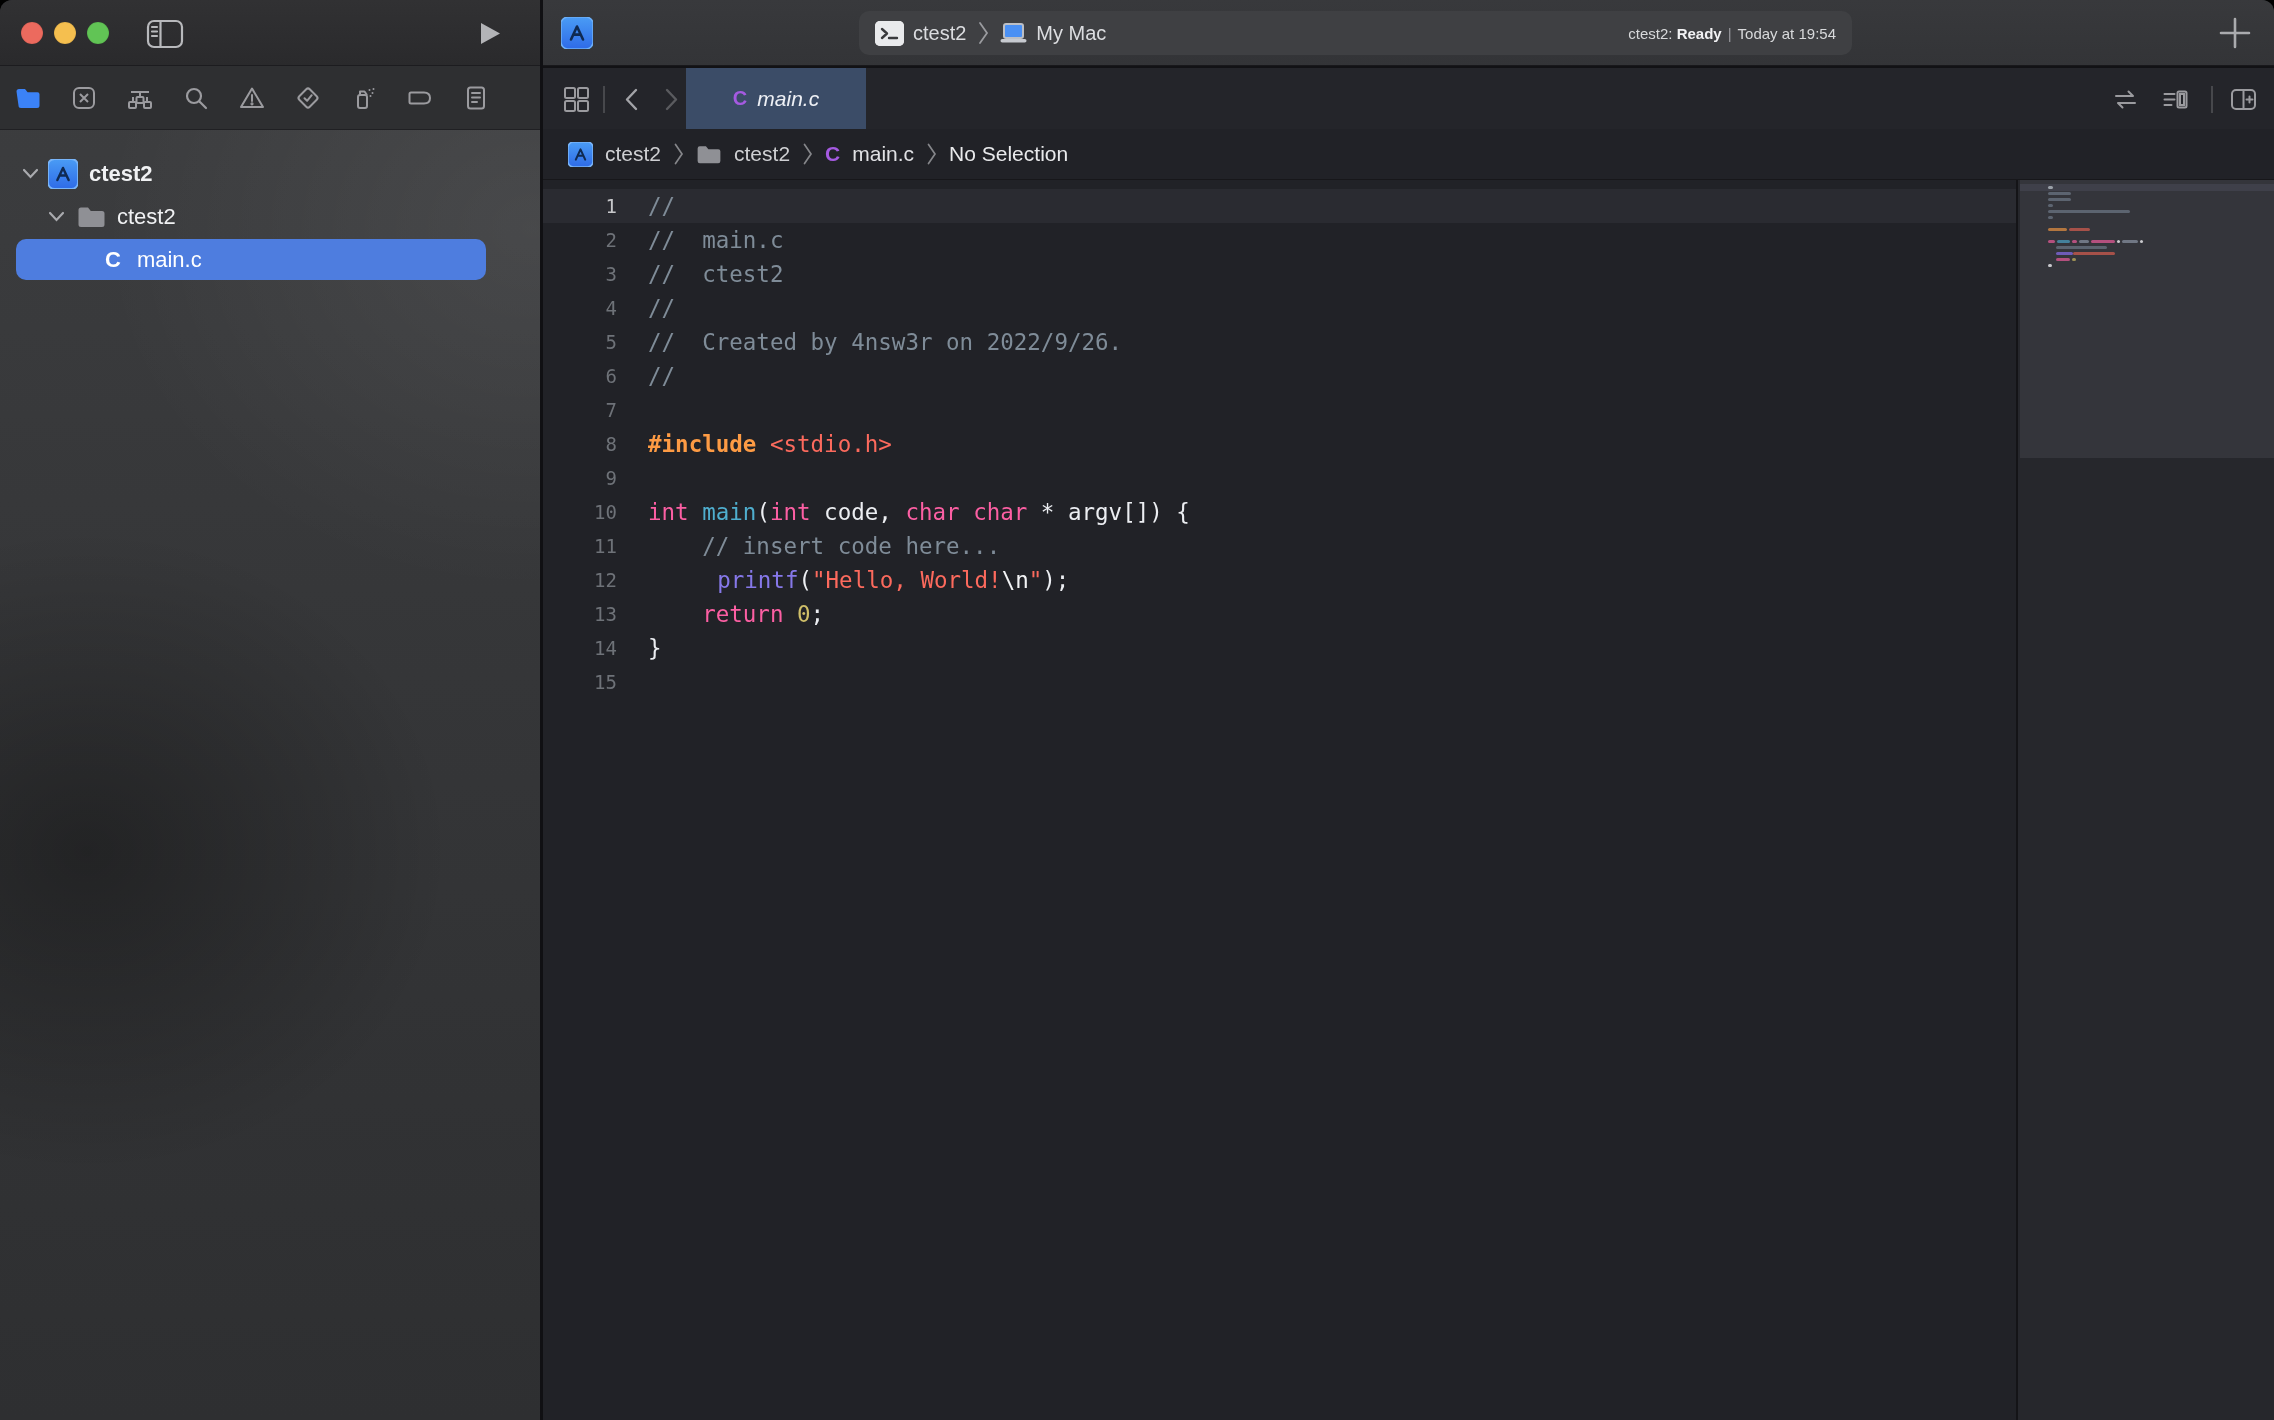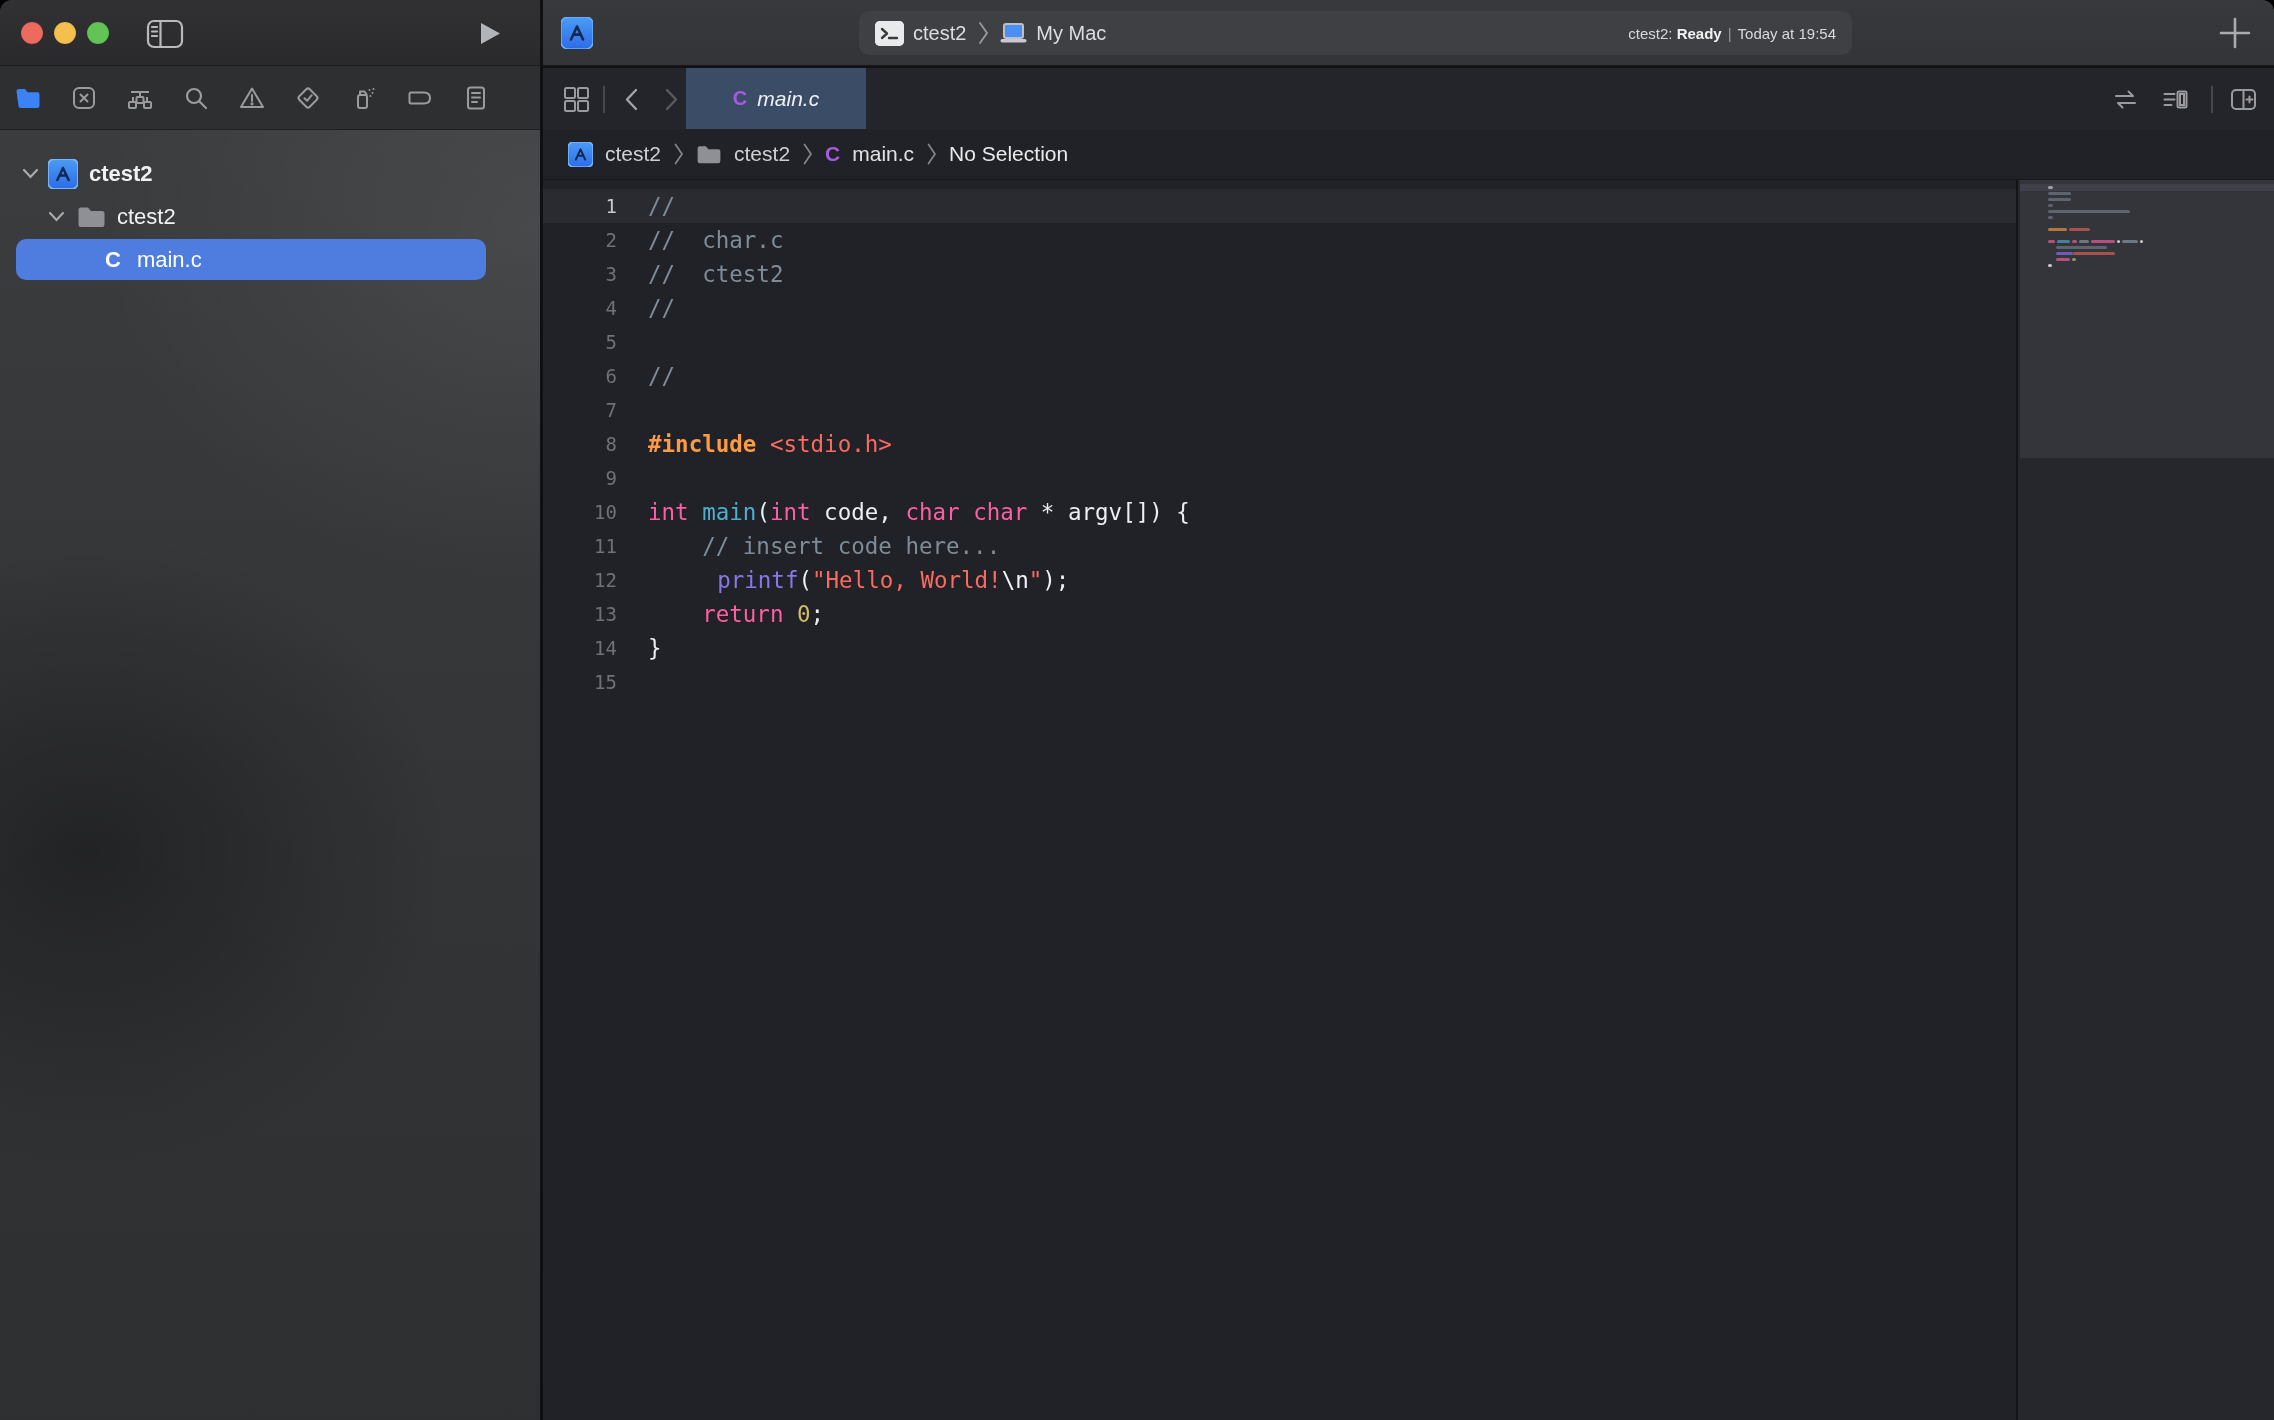--- a/index.html
+++ b/index.html
@@ -336,32 +336,33 @@
   </div>
 
   <div class="editor">
     <div>
         <div class="codeline active">
           <div class="gutter">1</div>
           <div class="codetext"><span class="tok-com">//</span></div>
         </div>
         <div class="codeline">
           <div class="gutter">2</div>
-          <div class="codetext"><span class="tok-com">//  char.c</span></div>
+          <div class="codetext"><span class="tok-com">//  main.c</span></div>
         </div>
         <div class="codeline">
           <div class="gutter">3</div>
           <div class="codetext"><span class="tok-com">//  ctest2</span></div>
         </div>
         <div class="codeline">
           <div class="gutter">4</div>
           <div class="codetext"><span class="tok-com">//</span></div>
         </div>
         <div class="codeline">
           <div class="gutter">5</div>
+          <div class="codetext"><span class="tok-com">//  Created by 4nsw3r on 2022/9/26.</span></div>
         </div>
         <div class="codeline">
           <div class="gutter">6</div>
           <div class="codetext"><span class="tok-com">//</span></div>
         </div>
         <div class="codeline">
           <div class="gutter">7</div>
           <div class="codetext"></div>
         </div>
         <div class="codeline">

